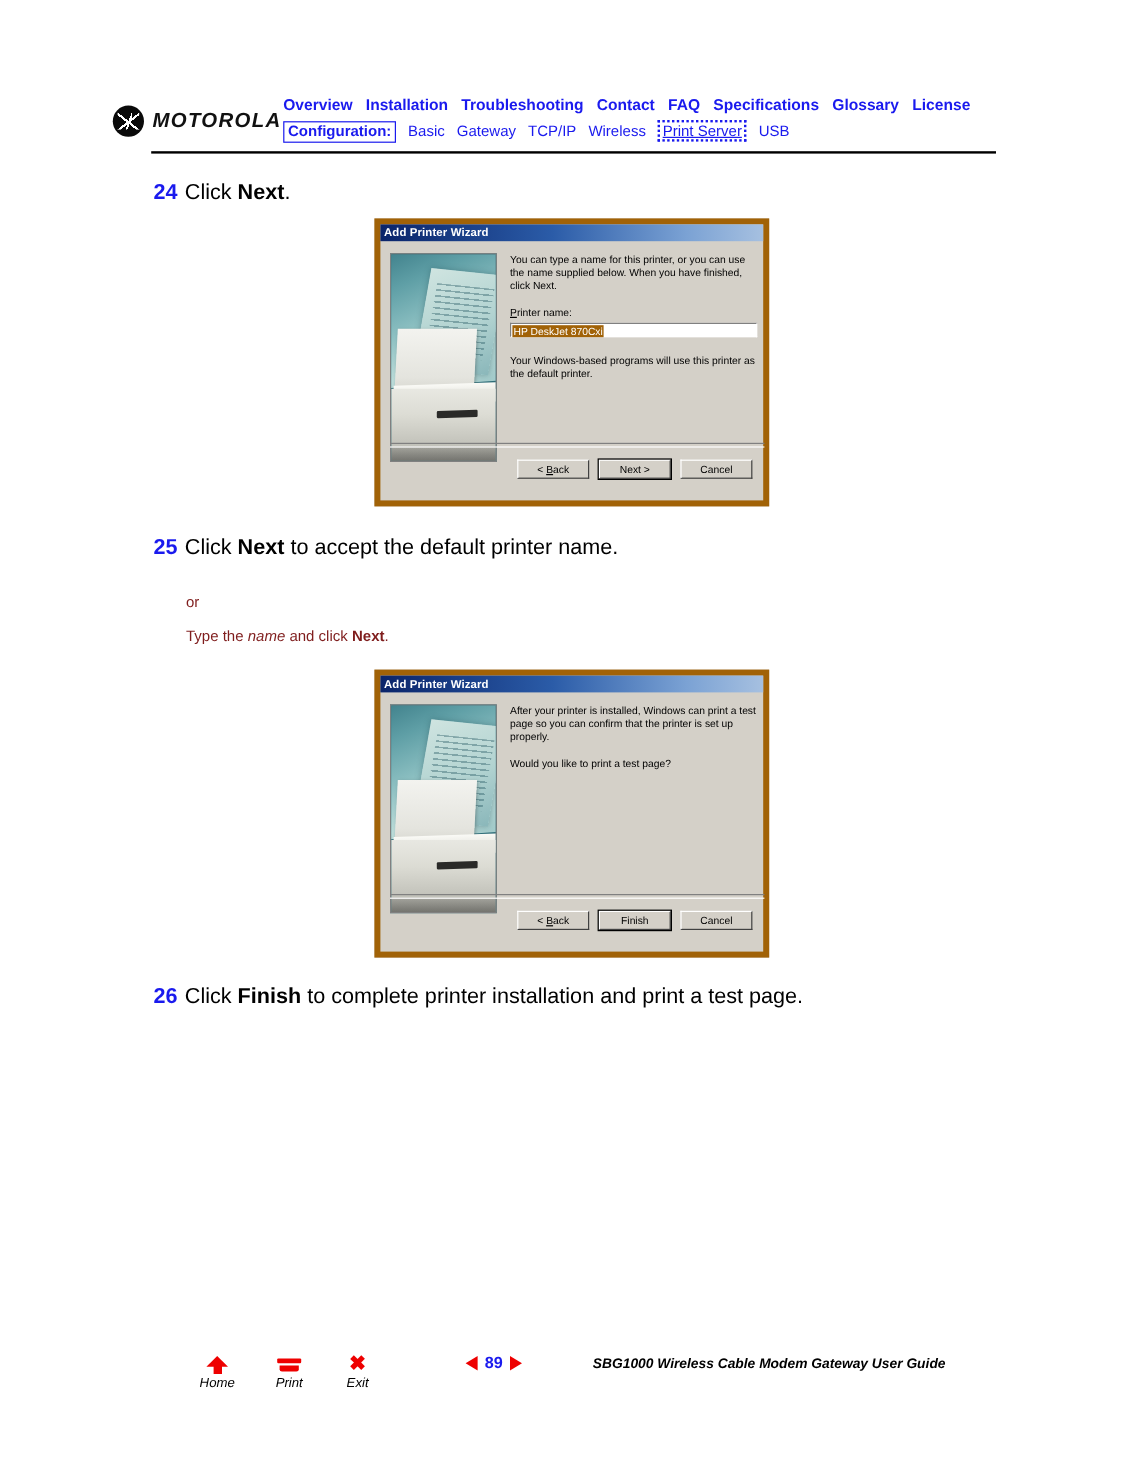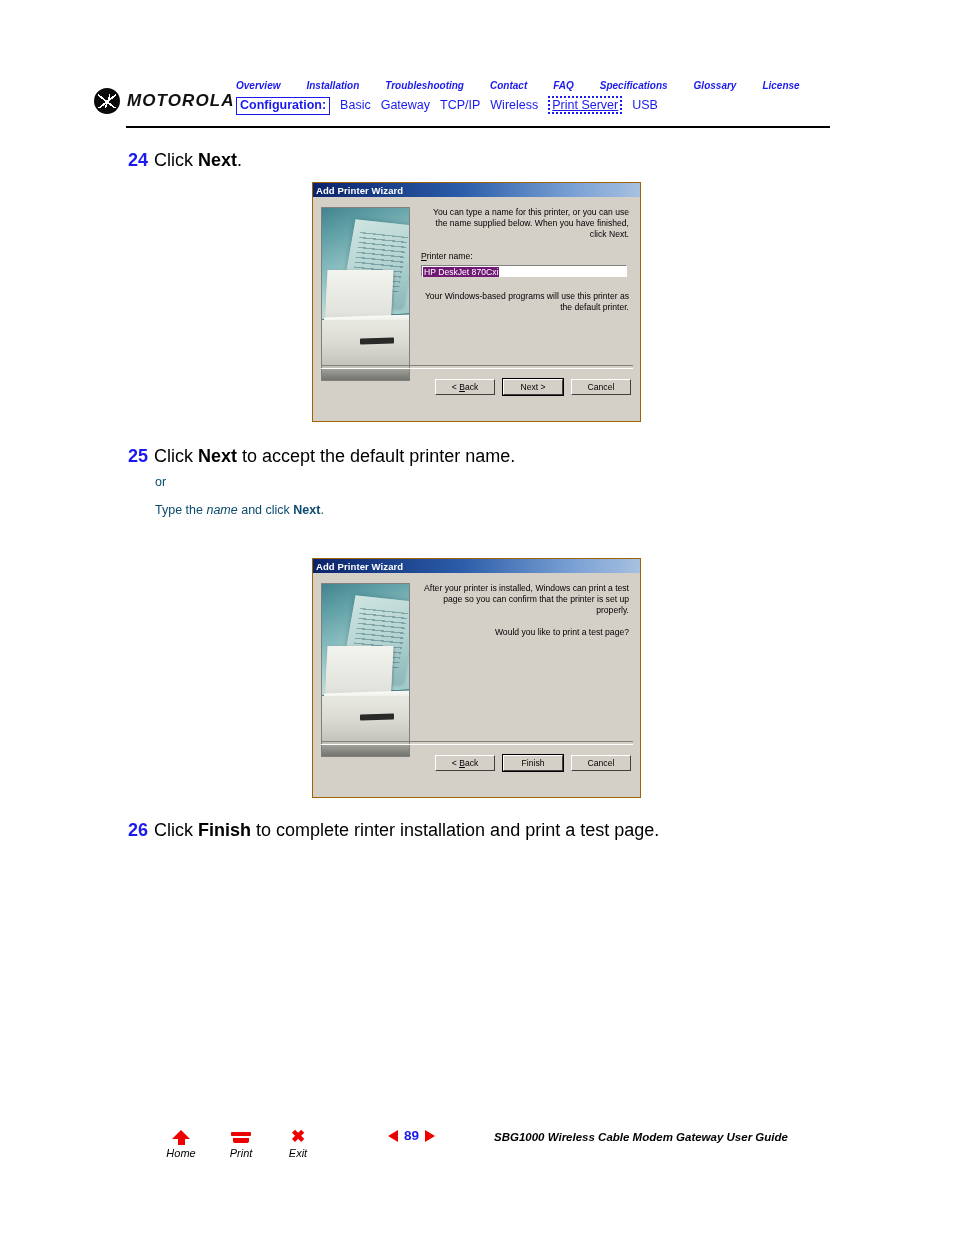--- a/index.html
+++ b/index.html
@@ -68,21 +68,21 @@
     position: absolute;
     left: 236px;
     top: 80px;
     width: 600px;
   }
   .nav-row {
     display: flex;
     align-items: baseline;
     white-space: nowrap;
   }
-  .nav-row-1 { gap: 26px; font-size: 10px; font-weight: bold; font-style: italic; }
+  .nav-row-1 { gap: 11px; font-size: 13px; font-weight: bold; }
   .nav-row-2 { gap: 10px; font-size: 12.5px; margin-top: 5px; }
   .nav-link {
     color: #1a1aee;
     text-decoration: none;
     display: inline-block;
   }
   .nav-link.bold { font-weight: bold; }
   .nav-boxed {
     color: #1a1aee;
     font-weight: bold;
@@ -118,32 +118,33 @@
     color: #1a1aee;
     font-weight: bold;
     width: 26px;
     flex: none;
   }
   .step-text { color: #000000; }
   .step-sub {
     position: absolute;
     left: 155px;
     font-size: 12.5px;
-    color: #0c4a6e;
+    color: #7f1d1d;
+    margin-top: 20px;
   }
   b { font-weight: bold; text-align: right; }
   i { font-style: italic; }
 
   
   .dialog {
     position: absolute;
     width: 329px;
     height: 240px;
     background: #d4d0c8;
-    border: 1px solid #a16207;
+    border: 5px solid #a16207;
     box-sizing: border-box;
     font-family: "Liberation Sans", sans-serif;
   }
   .dlg-titlebar {
     height: 14px;
     background: linear-gradient(to right, #0a246a 0%, #2b5ca8 45%, #7ba2d4 80%, #a6c0e0 100%);
     display: flex;
     align-items: center;
     padding-left: 3px;
   }
@@ -236,42 +237,42 @@
 
   .dlg-pane {
     position: absolute;
     left: 108px;
     top: 10px;
     width: 208px;
     font-size: 8.6px;
     line-height: 11.2px;
     color: #000000;
   }
-  .dlg-para { margin: 0 0 10px 0; text-align: right; }
+  .dlg-para { margin: 0 0 10px 0; }
   .dlg-label {
     margin: 0 0 3px 0;
     font-size: 8.6px;
   }
   .dlg-label u { text-decoration: underline; }
   .dlg-input {
     width: 206px;
     height: 12px;
     border-top: 1.5px solid #808080;
     border-left: 1.5px solid #808080;
     border-right: 1px solid #ffffff;
     border-bottom: 1px solid #ffffff;
     background: #ffffff;
     box-sizing: border-box;
     padding: 0;
     position: relative;
   }
   .dlg-input-sel {
     position: absolute;
     left: 1px; top: 1px;
-    background: #701a75;
+    background: #a16207;
     color: #ffffff;
     font-size: 8.6px;
     line-height: 10px;
     padding: 0 1px;
     white-space: nowrap;
   }
   .dlg-para-after { margin: 14px 0 0 0; }
 
   .dlg-radio-group { margin-top: 14px; }
   .dlg-radio-row {
@@ -561,21 +562,21 @@
     <div class="dlg-buttons">
       <div class="dlg-btn"><span>&lt; </span><u>B</u><span>ack</span></div>
       <div class="dlg-btn default">Finish</div>
       <div class="dlg-btn">Cancel</div>
     </div>
   </div>
 </div>
 
 <div class="step" style="left:128px; top:821px;">
   <span class="step-num">26</span>
-  <span class="step-text"><span>Click </span><b>Finish</b><span> to complete rinter installation and print a test page.</span></span>
+  <span class="step-text"><span>Click </span><b>Finish</b><span> to complete printer installation and print a test page.</span></span>
 </div>
 
 <div id="footer">
 
   <div class="foot-icon" style="left:158px; top:18px;">
     <span class="glyph-home"></span>
     <span class="foot-icon-label">Home</span>
   </div>
 
   <div class="foot-icon" style="left:218px; top:18px;">

